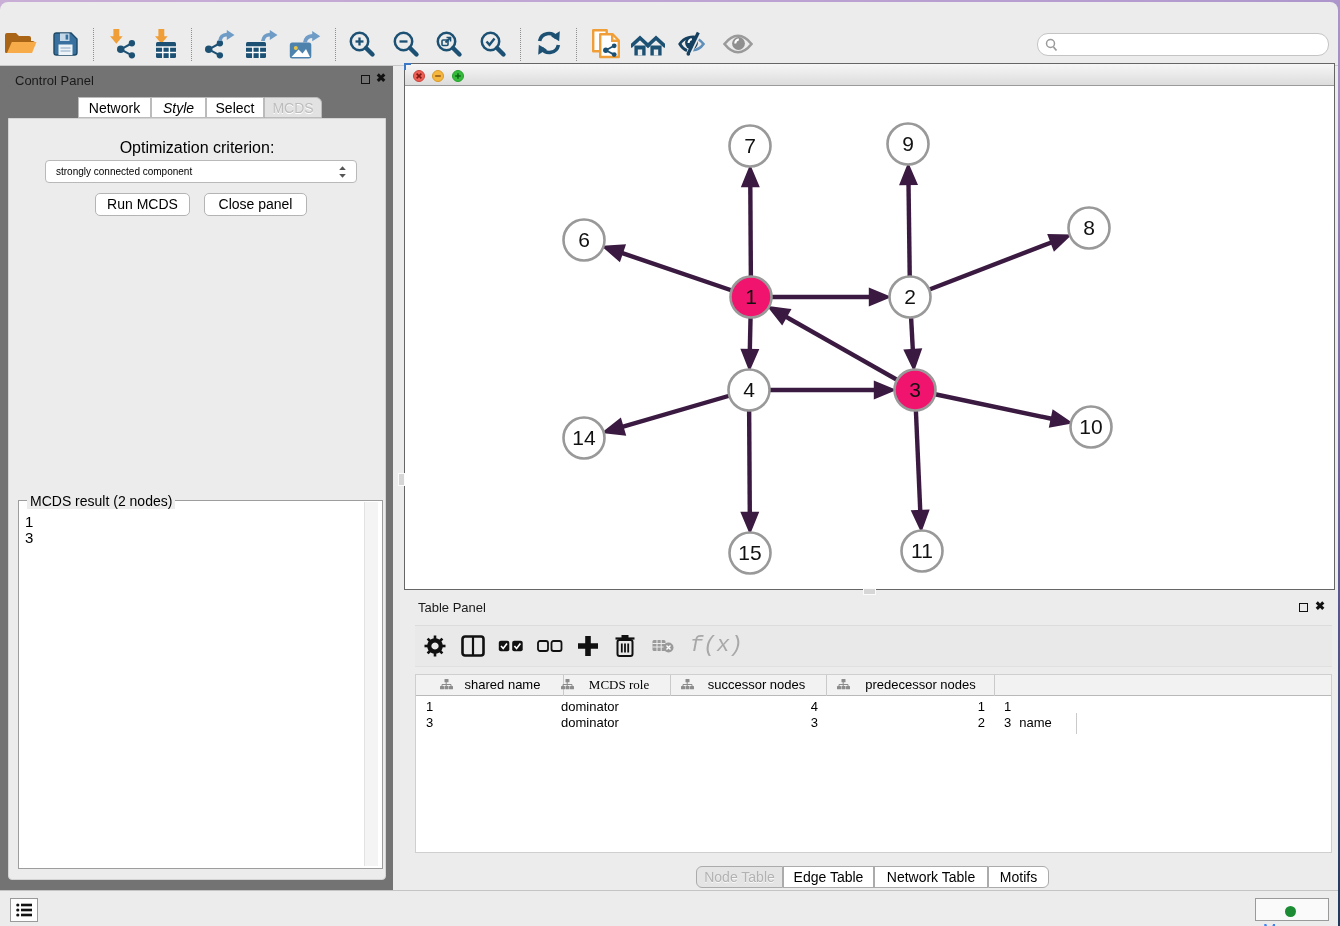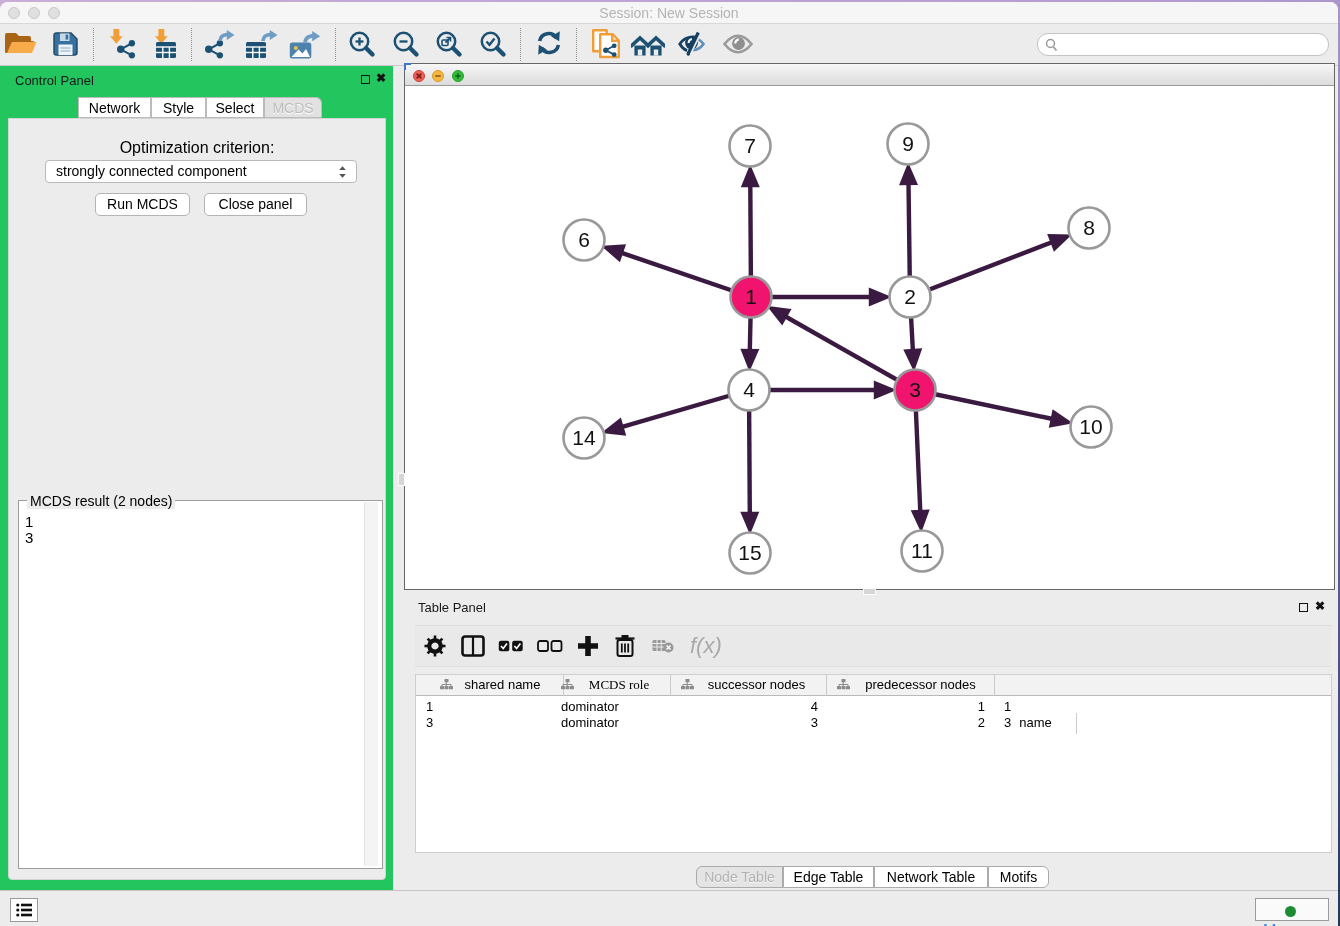--- a/index.html
+++ b/index.html
@@ -17,32 +17,32 @@
   color:#b4b4b4; font-size:14px; }
 
 #toolbar { position:absolute; left:0; top:23px; width:100%; height:41px;
   background:#ececec; border-bottom:1px solid #c9c9c9; }
 .tbsep { position:absolute; top:3px; height:33px; width:0;
   border-left:1px dotted #8f8f8f; }
 #searchbox { position:absolute; left:1037px; top:8px; width:292px; height:23px;
   background:#fff; border:1px solid #c4c4c4; border-radius:11px; }
 #searchbox svg { position:absolute; left:7px; top:4px; }
 
-#cpanel { position:absolute; left:0; top:64px; width:393px; height:824px; background:#22c55e; }
+#cpanel { position:absolute; left:0; top:64px; width:393px; height:824px; background:#737373; }
 #cpanel .ptitle { position:absolute; left:15px; top:7px; font-size:13px; color:#1a1a1a; }
 .fbtn { position:absolute; width:9px; height:9px; border:1.5px solid #111; background:transparent; }
 .xbtn { position:absolute; font-size:12px; font-weight:bold; color:#111; }
 
 .tab { position:absolute; top:31px; height:21px; background:#fff; border:1px solid #bbb;
   font-size:14px; color:#000; text-align:center; line-height:20px; }
 #cpbody { position:absolute; left:8px; top:52px; width:378px; height:762px;
   background:#ececec; border:1px solid #d4d4d4; border-radius:0 0 4px 4px; }
 #optlabel { position:absolute; left:0; top:20px; width:100%; text-align:center; font-size:16px; color:#000; }
 #optsel { position:absolute; left:36px; top:41px; width:312px; height:23px; background:#fff;
-  border:1px solid #b9b9b9; border-radius:4px; font-size:14px; color:#000; line-height:21px;
+  border:1px solid #b9b9b9; border-radius:4px; font-size:10px; color:#000; line-height:21px;
   padding-left:10px; }
 .btn { position:absolute; height:23px; background:#fff; border:1px solid #b4b4b4;
   border-radius:5px; font-size:14px; color:#000; text-align:center; line-height:21px; }
 #mcdsgroup { position:absolute; left:9px; top:381px; width:365px; height:369px;
   border:1px solid #9d9d9d; background:#fff; }
 #mcdsgroup .glabel { position:absolute; left:8px; top:-8px; background:#ececec;
   padding:0 3px; font-size:14px; color:#000; }
 #mcdstext { position:absolute; left:1px; top:13px; font-size:15px; color:#000; line-height:16px; padding-left:5px; }
 #mcdsscroll { position:absolute; right:4px; top:1px; width:14px; height:364px; background:#f4f4f4; border-left:1px solid #e2e2e2; }
 
@@ -73,26 +73,20 @@
   background:#fdfdfd; border:1px solid #9a9a9a; }
 #membtn { position:absolute; left:1255px; top:7px; width:74px; height:23px;
   background:#fafafa; border:1px solid #9a9a9a; font-size:16px; color:#3b82f6;
   text-align:center; line-height:21px; }
 #membtn .dot { display:inline-block; width:11px; height:11px; border-radius:50%;
   background:#1c8c34; vertical-align:-2px; margin-right:4px; }
 </style>
 </head>
 <body>
 <div id="appwin">
-  <div id="titlebar">
-    <div class="tl t1"></div>
-      <div class="tl t2"></div>
-      <div class="tl t3"></div>
-    <div id="titletext">Session: New Session</div>
-  </div>
   <div id="toolbar">
     <svg width="34" height="26" viewBox="0 0 34 26" style="position:absolute; left:4px; top:6px;">
         <path d="M1 4 Q1 2 3 2 h9 l3 3 h10 q2 0 2 2 v3 H1 Z" fill="#a96415"></path>
         <path d="M1 21 V6 h4 v4 h22 l1.5 0 Q31 10 30.5 12 L27 21 Q26.6 22 25.5 22 H2.2 Q1 22 1 21 Z" fill="#a96415"></path>
         <path d="M3 22 L7.8 11 H32.5 L28 22 Z" fill="#f7ab49"></path>
       </svg>
     <svg width="27" height="26" viewBox="0 0 27 26" style="position:absolute; left:52px; top:6px;">
         <path d="M2 4.5 Q2 2 4.5 2 H19 L25 8 V21.5 Q25 24 22.5 24 H4.5 Q2 24 2 21.5 Z" fill="#38719f"></path>
         <path d="M2 4.5 Q2 2 4.5 2 H19 L25 8 V21.5 Q25 24 22.5 24 H4.5 Q2 24 2 21.5 Z" fill="none" stroke="#1c4866" stroke-width="1.4"></path>
         <rect x="8" y="2.4" width="9.5" height="7.6" fill="#c5d8e8"></rect>
@@ -253,21 +247,21 @@
           <circle cx="5.5" cy="5.5" r="4" fill="none" stroke="#9a9a9a" stroke-width="1.5"></circle>
           <line x1="8.5" y1="9" x2="11.5" y2="12.5" stroke="#9a9a9a" stroke-width="1.8"></line>
         </svg>
       </div>
   </div>
   <div id="cpanel">
     <div class="ptitle">Control Panel</div>
     <div class="fbtn" style="left:361px; top:9px;"></div>
     <div class="xbtn" style="left:376px; top:5px;">✖</div>
     <div class="tab" style="left:78px; width:73px;">Network</div>
-    <div class="tab" style="left:151px; width:55px;">Style</div>
+    <div class="tab" style="left:151px; width:55px;font-style:italic;">Style</div>
     <div class="tab" style="left:206px; width:58px;">Select</div>
     <div class="tab" id="mcdstab" style="left:264px; width:58px; background:#e2e2e2; color:#bcbcbc; border-radius:0 6px 0 0; text-shadow:0 1px 0 #fff;">MCDS</div>
     <div id="cpbody">
       <div id="optlabel">Optimization criterion:</div>
       <div id="optsel">strongly connected component
         <svg width="9" height="14" style="position:absolute; right:9px; top:4px;" viewBox="0 0 9 14">
           <path d="M1.2 5 L4.5 1.2 L7.8 5 Z" fill="#555"></path>
           <path d="M1.2 9 L4.5 12.8 L7.8 9 Z" fill="#555"></path>
         </svg>
       </div>
@@ -404,21 +398,21 @@
         </g>
         <g stroke="#ececec" stroke-width="1">
           <line x1="0.5" y1="4.5" x2="13.5" y2="4.5"></line>
           <line x1="5" y1="1" x2="5" y2="12"></line>
           <line x1="9.2" y1="1" x2="9.2" y2="12"></line>
           <line x1="0.5" y1="8" x2="13.5" y2="8"></line>
         </g>
         <circle cx="16.5" cy="8.5" r="5" fill="#9a9a9a"></circle>
         <path d="M14.5 6.5 l4 4 M18.5 6.5 l-4 4" stroke="#fff" stroke-width="1.4"></path>
       </svg>
-      <div style="position:absolute; left:290px; top:38px; font-family:Liberation Sans, sans-serif; font-style:italic; font-size:22px; color:#a8a8a8;text-align:center;">f(x)</div>
+      <div style="position:absolute; left:290px; top:38px; font-family:Liberation Mono, monospace; font-style:italic; font-size:22px; color:#a8a8a8;text-align:center;">f(x)</div>
     <div id="ttable">
 
       <div id="thead">
         <div class="thcell" style="left:12px; width:136px;"><svg width="13" height="12" viewBox="0 0 13 12" style="position:absolute; left:12px; top:4px;">
               <g fill="#8c8c8c">
                 <rect x="4.5" y="0" width="4" height="3.2" rx="0.5"></rect>
                 <rect x="0" y="7" width="4" height="3.2" rx="0.5"></rect>
                 <rect x="4.5" y="7" width="4" height="3.2" rx="0.5"></rect>
                 <rect x="9" y="7" width="4" height="3.2" rx="0.5"></rect>
                 <path d="M6.2 3 v2 M2 7 V5.5 H11 V7 M6.2 5 v2" stroke="#8c8c8c" stroke-width="1" fill="none"></path>

